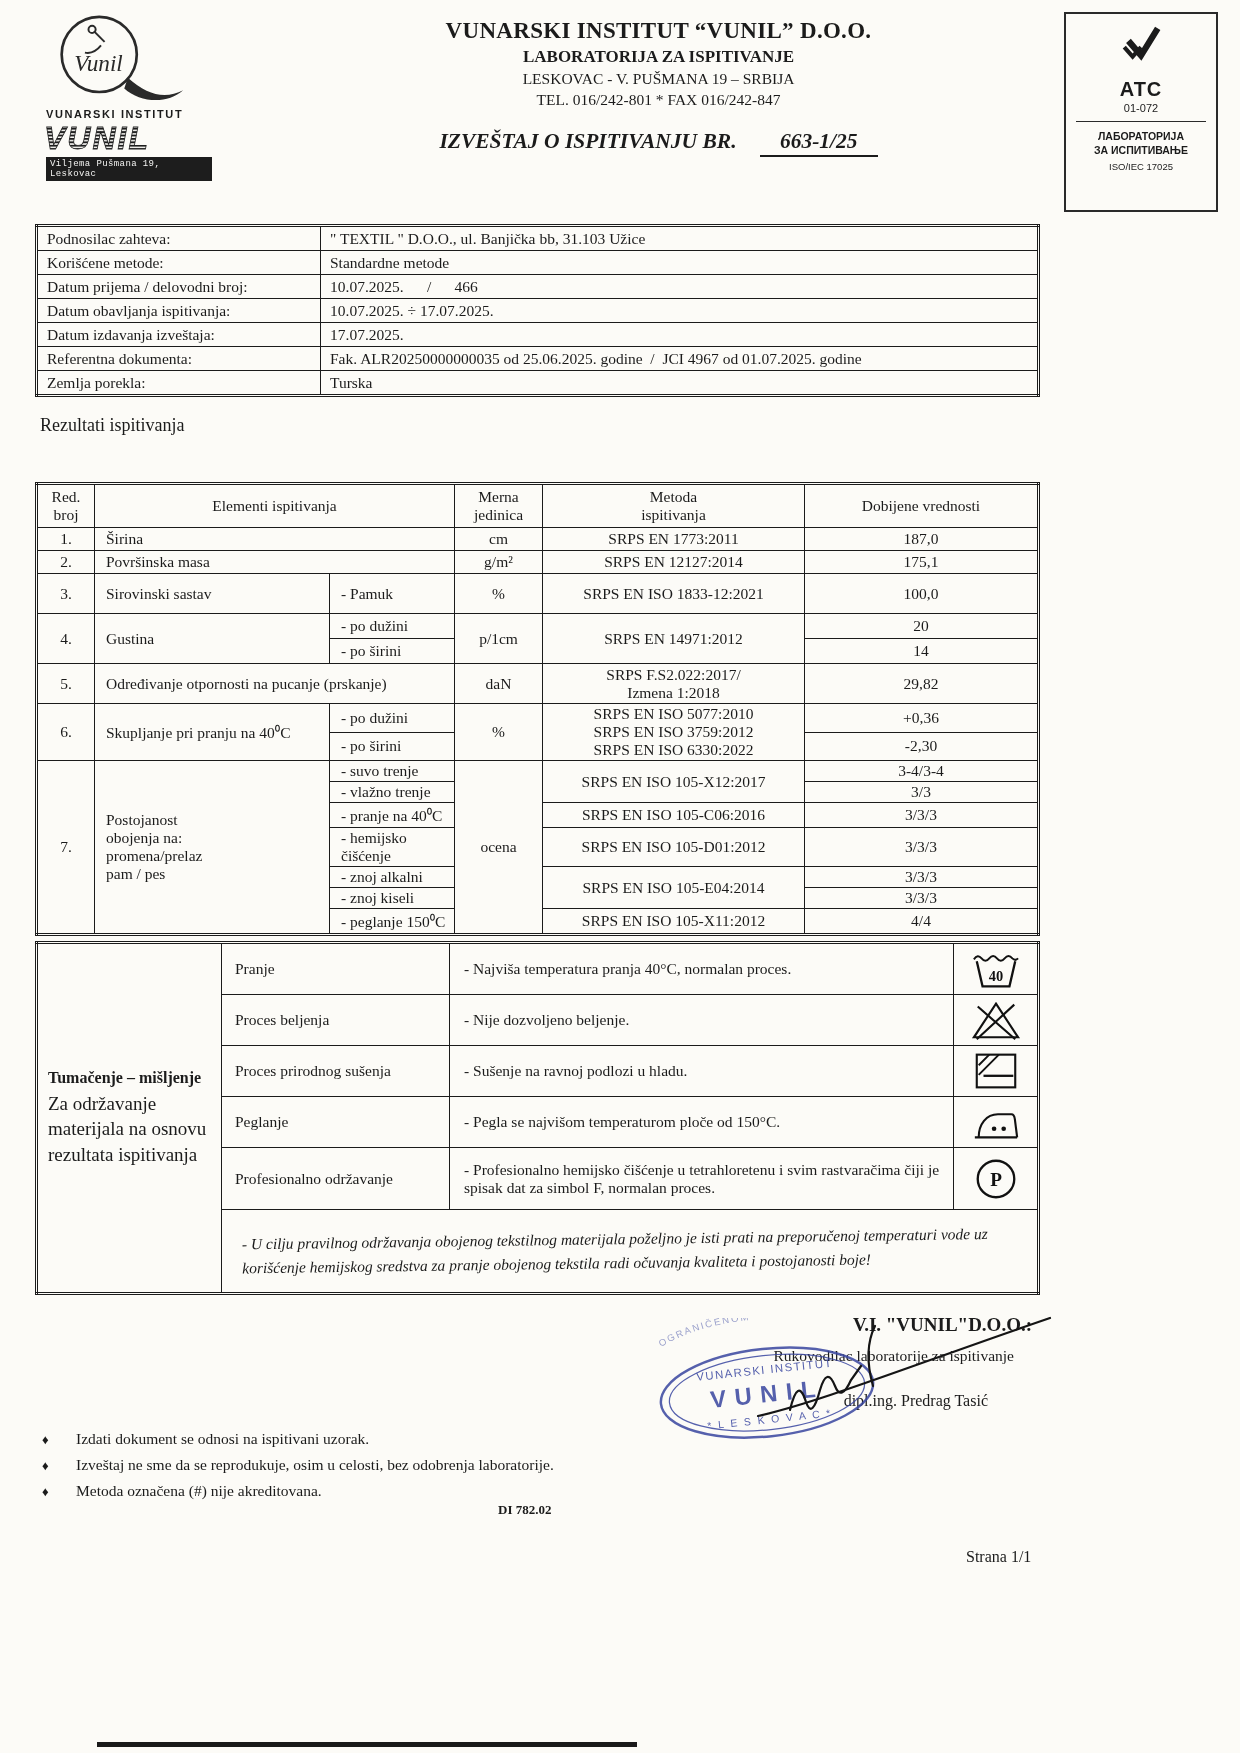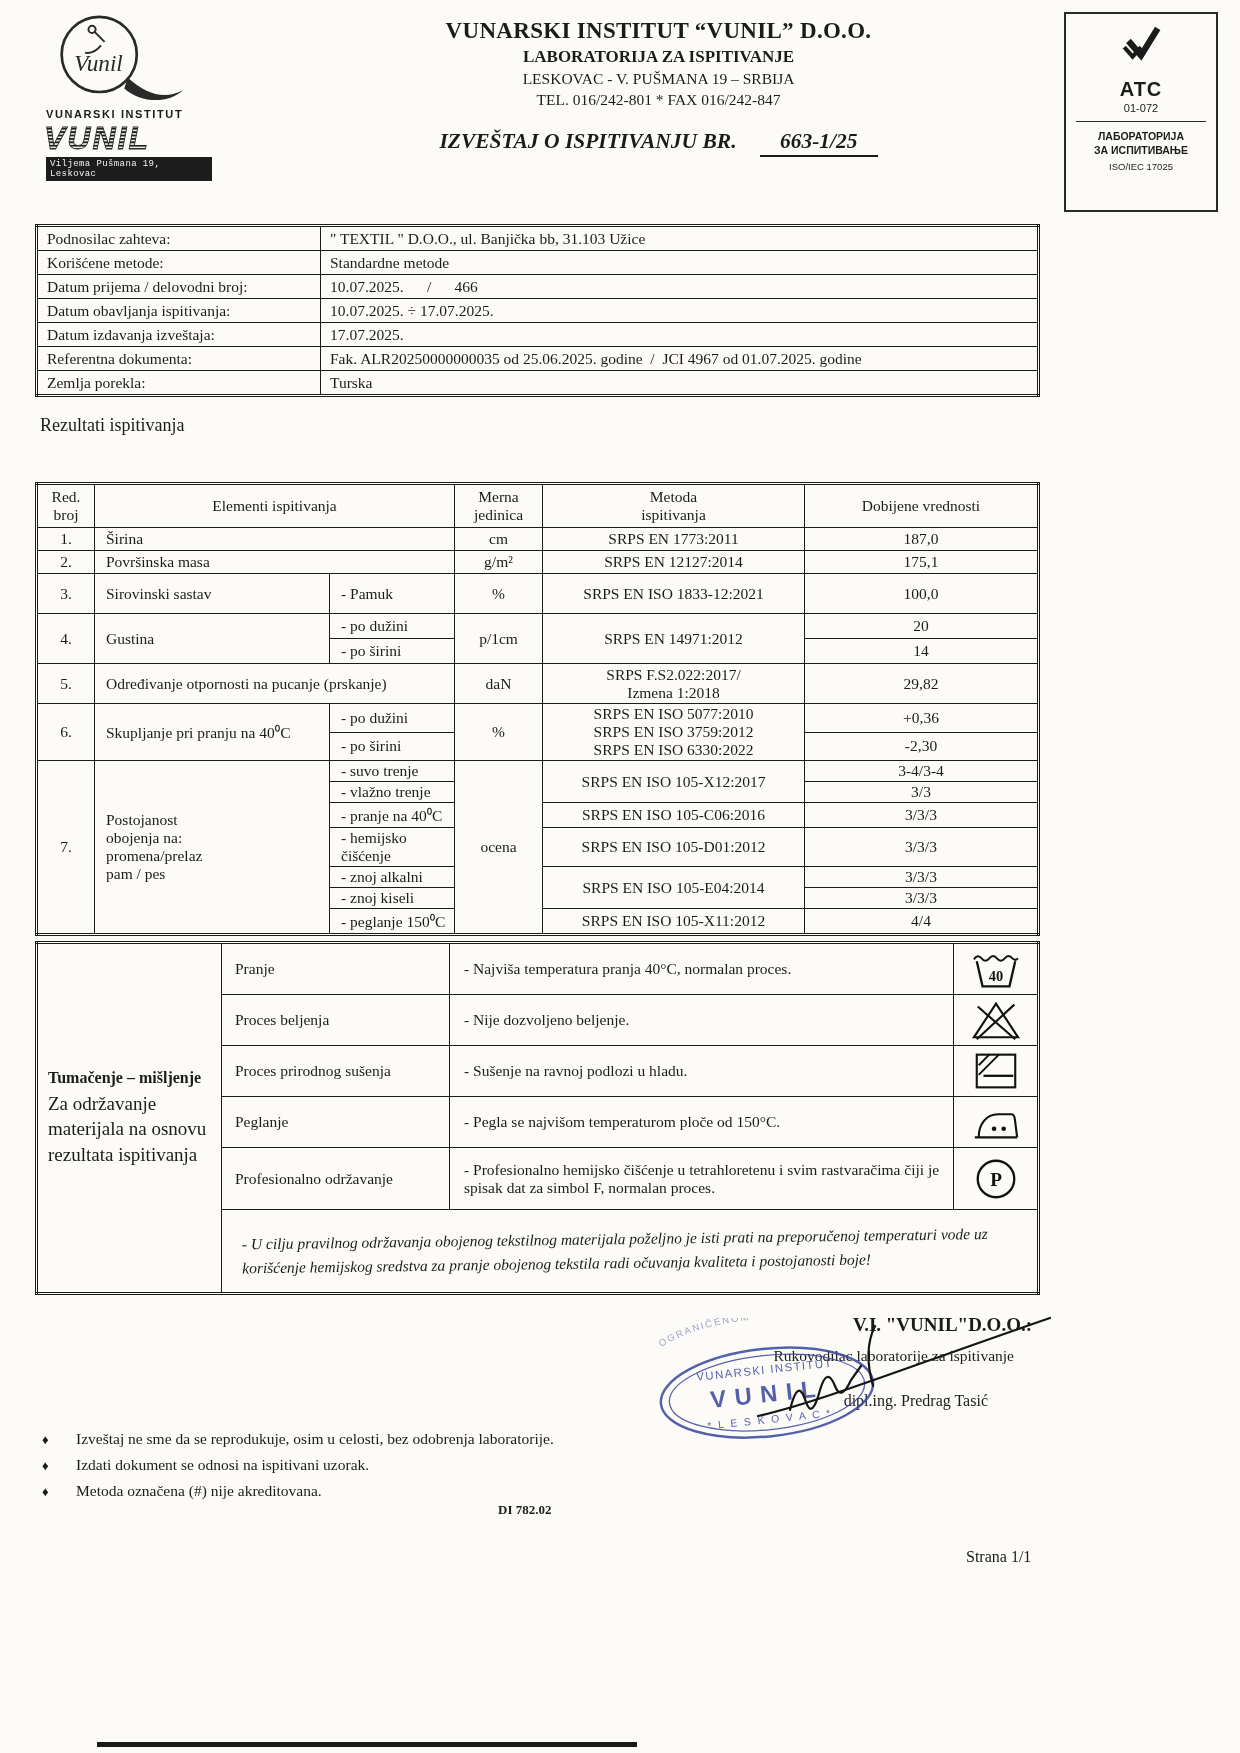--- a/index.html
+++ b/index.html
@@ -372,24 +372,24 @@
 <svg class="signature-ink" viewBox="0 0 424 152">
   <g fill="none" stroke="#151515" stroke-width="2.2" stroke-linecap="round">
     <path d="M150 122 q8 -34 16 -8 q6 18 14 -12 q7 -24 15 -4 q6 16 16 -6 l10 -14"></path>
     <path d="M118 128 C 180 114 270 78 410 30"></path>
     <path d="M233 98 q-10 -36 2 -60"></path>
   </g>
 </svg>
 
 <div class="foot-notes">
   <div class="foot-note">
+    <span class="bullet">♦</span><span>Izdati dokument se odnosi na ispitivani uzorak.</span>
+  </div>
+  <div class="foot-note">
     <span class="bullet">♦</span><span>Izveštaj ne sme da se reprodukuje, osim u celosti, bez odobrenja laboratorije.</span>
-  </div>
-  <div class="foot-note">
-    <span class="bullet">♦</span><span>Izdati dokument se odnosi na ispitivani uzorak.</span>
   </div>
   <div class="foot-note">
     <span class="bullet">♦</span><span>Metoda označena (#) nije akreditovana.</span>
   </div>
 </div>
 
 <div class="doc-code">DI 782.02</div>
 <div class="page-label">Strana 1/1</div>
 <div class="scan-line"></div>
 

